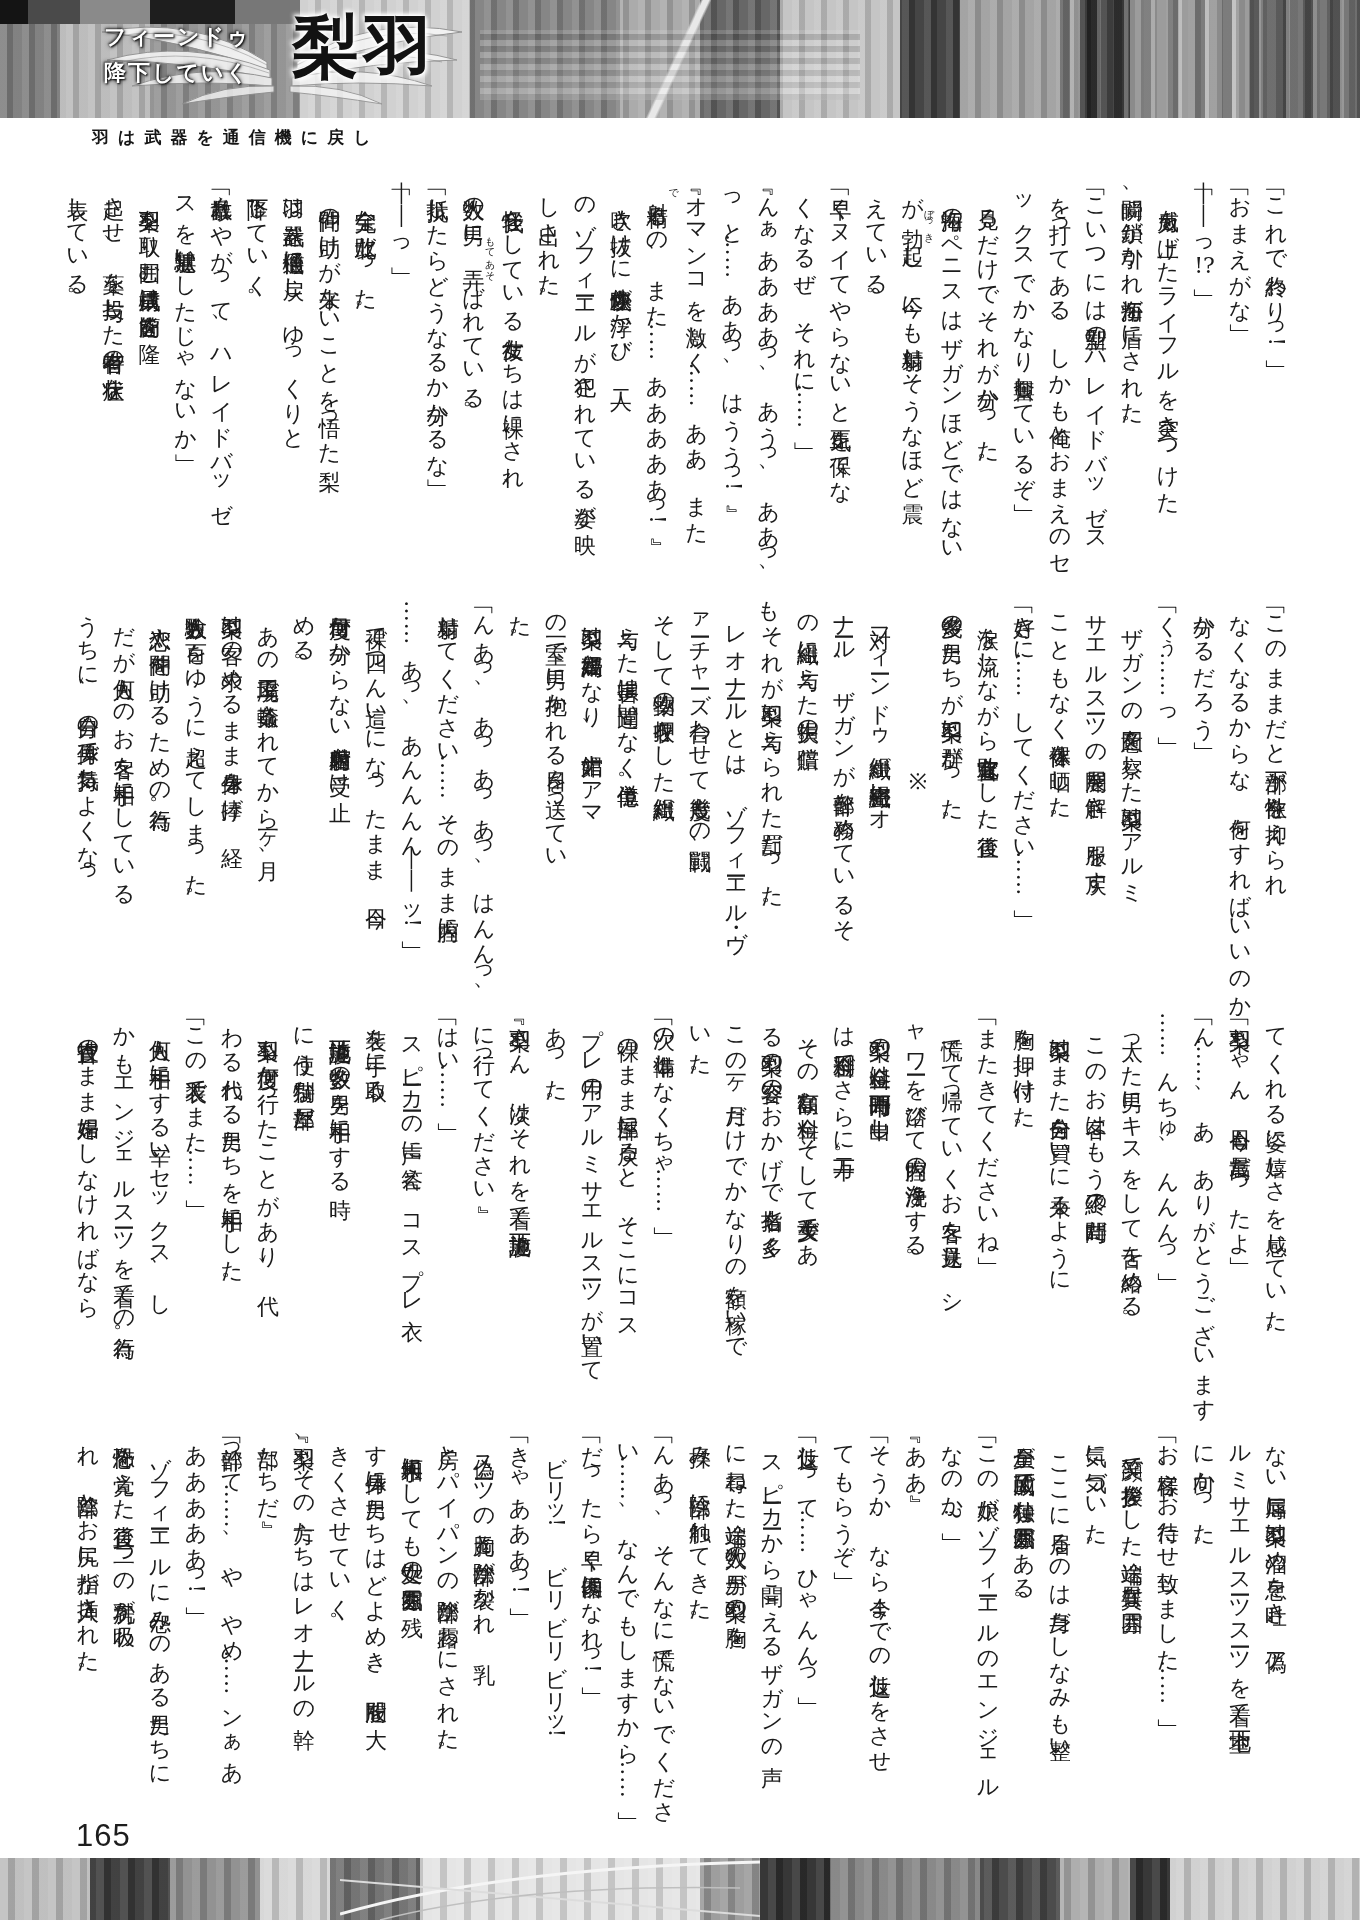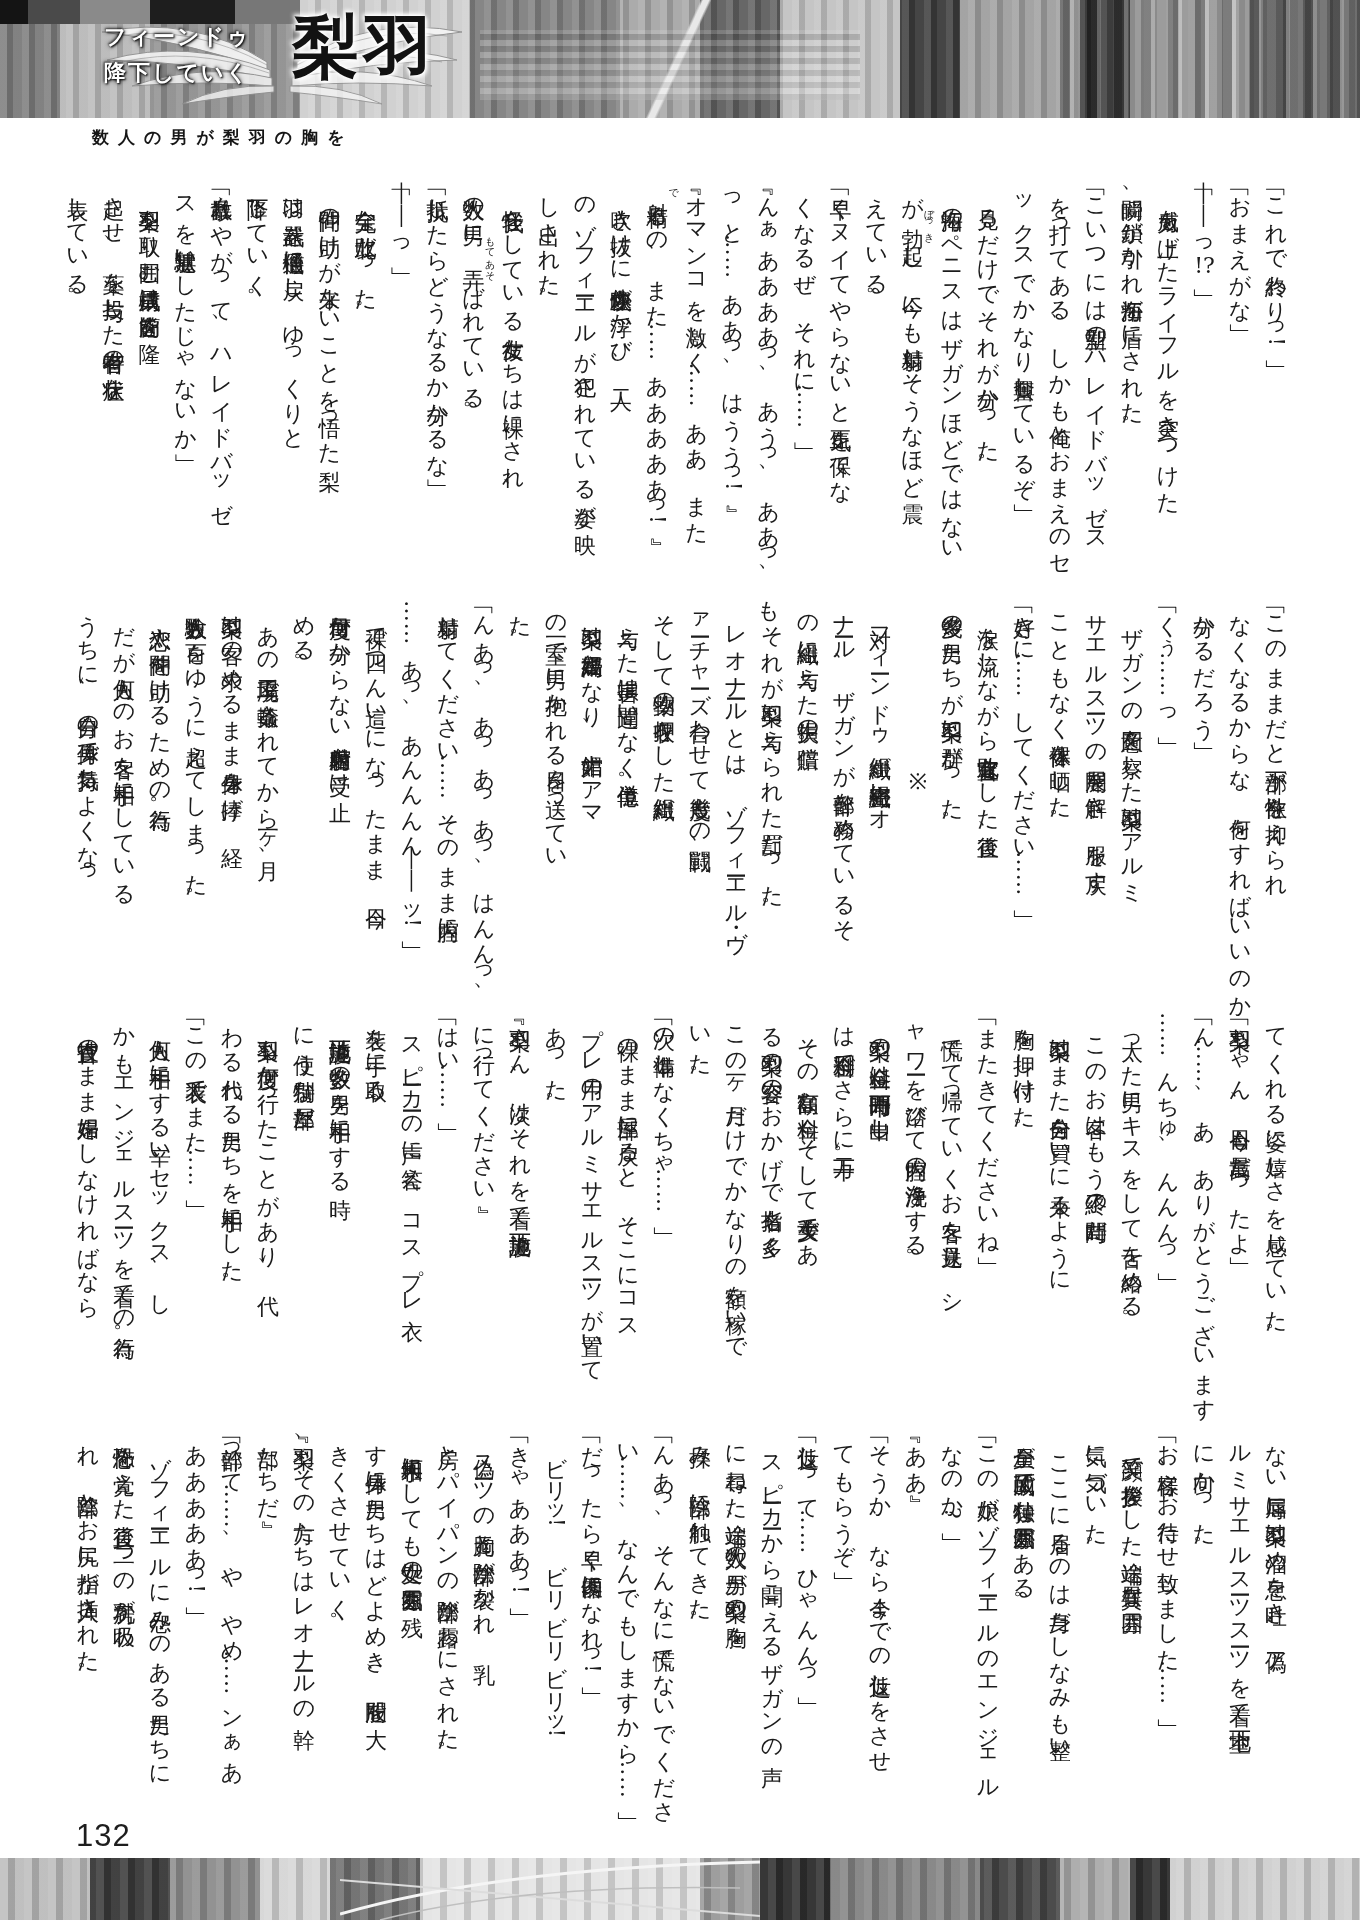--- a/index.html
+++ b/index.html
@@ -107,21 +107,21 @@
       <path d="M195,55 Q120,14 45,26"></path>
         <path d="M197,63 Q120,36 50,52"></path>
       <path d="M225,55 Q300,14 375,26"></path>
         <path d="M223,63 Q300,36 370,52"></path>
     </g>
   </svg>
   <div class="logo-kana l1">フィーンドゥ</div>
   <div class="logo-kana l2">降下していく</div>
   <div class="logo-title">梨羽</div>
 </div>
-<div class="subtitle">数人の男が梨羽の胸を</div>
+<div class="subtitle">羽は武器を通信機に戻し</div>
 
 <div class="band" style="top: 182px;">
     <p style="text-indent: 0em;">「これで終わりっ!」</p>
     <p style="text-indent: 0em;">「おまえがな」</p>
     <p style="text-indent: 0em;">「――っ<span class="tcy">!?</span>」</p>
     <p style="text-indent: 0.5em;">威力を上げたライフルを突きつけた</p>
     <p style="text-indent: 0em;">瞬間、鎖が引かれ拓海が盾にされた。</p>
     <p style="text-indent: 0em;">「こいつには新型のハレイドバッゼス</p>
     <p style="text-indent: 0em;">を打ってある、しかも俺とおまえのセ</p>
     <p style="text-indent: 0em;">ックスでかなり興奮しているぞ」</p>
@@ -254,21 +254,21 @@
     <p style="text-indent: 0em;">きくさせていく。</p>
     <p style="text-indent: 0em;">『梨羽、その方たちはレオナールの幹</p>
     <p style="text-indent: 0em;">部たちだ』</p>
     <p style="text-indent: 0em;">「幹部って……、や、やめ……ンぁあ</p>
     <p style="text-indent: 0em;">あああああっ!」</p>
     <p style="text-indent: 0.5em;">ゾフィーエルに怨みのある男たちに</p>
     <p style="text-indent: 0em;">恐怖を覚えた直後、二つの乳房が吸わ</p>
     <p style="text-indent: 0em;">れ、陰部とお尻に指が挿入された。</p>
   </div>
 
-<div class="page-number">132</div>
+<div class="page-number">165</div>
 
 <div class="footer-collage">
   <svg width="420" height="62" viewBox="0 0 420 62" aria-hidden="true">
     <path d="M0,56 Q160,10 420,4" fill="none" stroke="#f5f5f5" stroke-width="3"></path>
     <path d="M0,22 Q200,40 420,58" fill="none" stroke="#dcdcdc" stroke-width="2"></path>
     <path d="M40,62 Q180,26 400,30" fill="none" stroke="#bfbfbf" stroke-width="1.5"></path>
   </svg>
 </div>
 
 </body></html>

